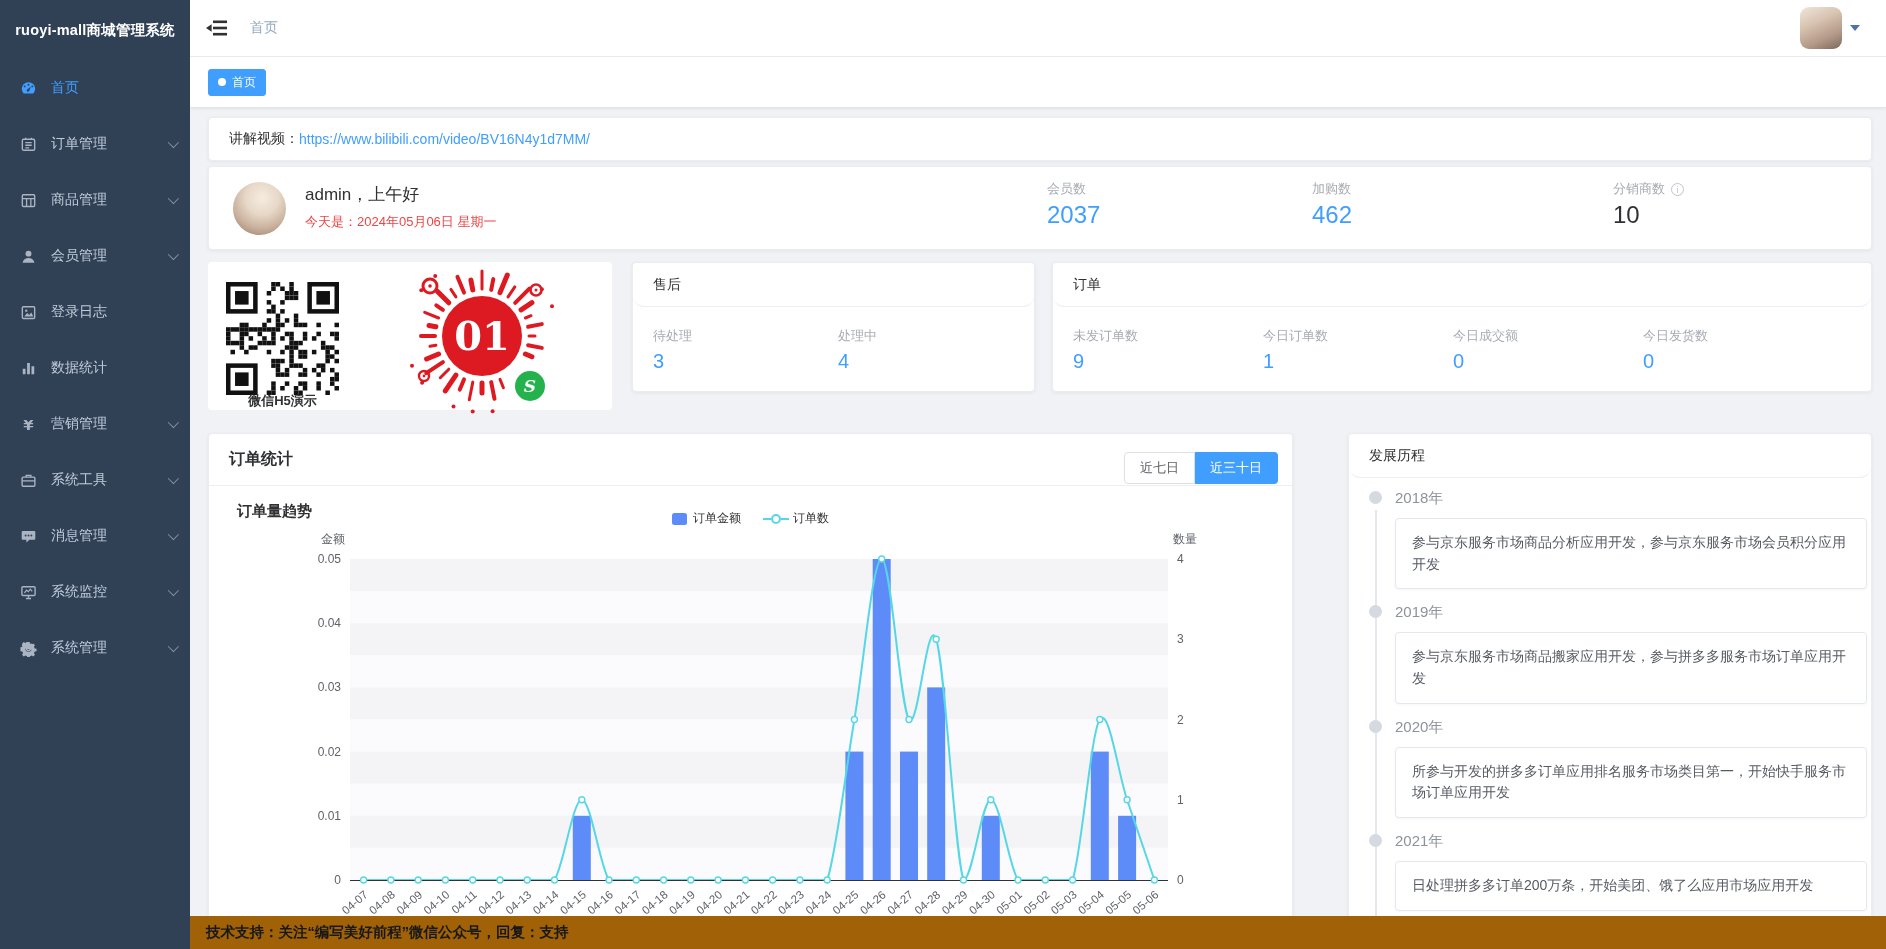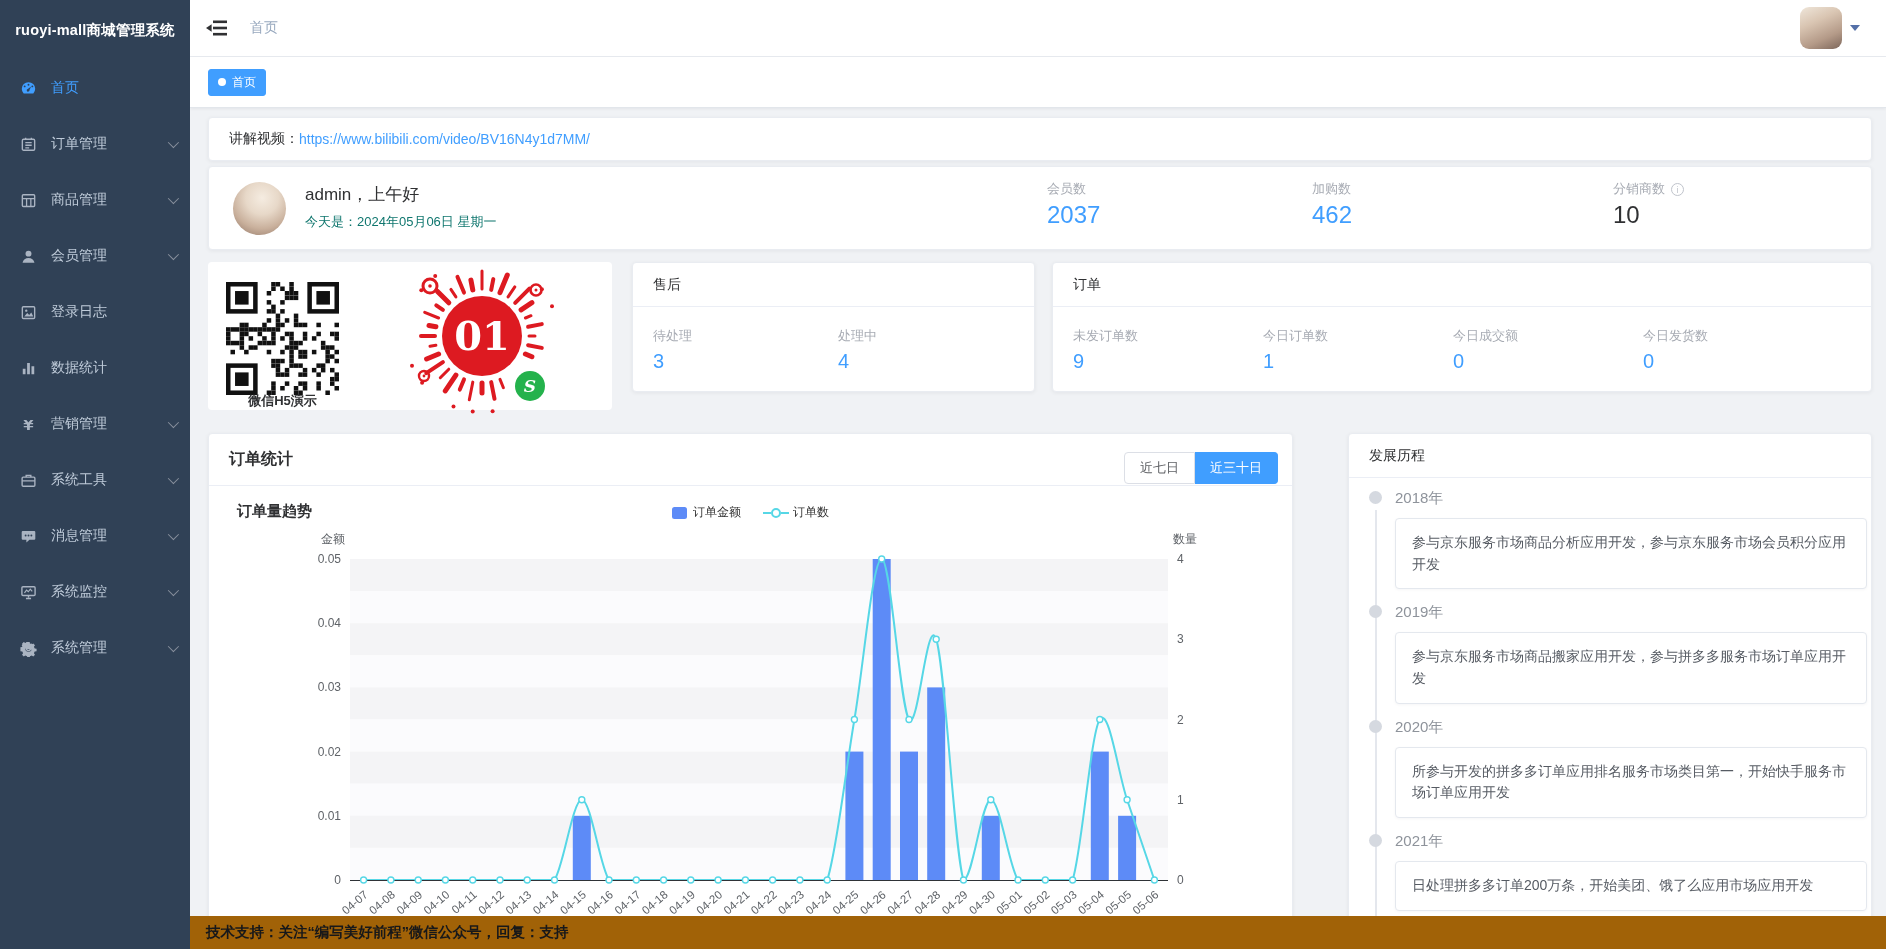--- a/index.html
+++ b/index.html
@@ -22,30 +22,30 @@
   .nav-right { margin-left:auto; margin-right:26px; display:flex; align-items:center; }
   .avatar-sq { width:42px; height:42px; border-radius:9px; background:linear-gradient(155deg,#efe6da 0%,#d9c5b2 35%,#b49a88 70%,#7c665a 100%); cursor:pointer; }
   .caret-down { width:0; height:0; border-left:5px solid transparent; border-right:5px solid transparent; border-top:6px solid #5470a8; margin-left:8px; cursor:pointer; }
 
   .tagsbar { position:absolute; left:190px; top:57px; width:1696px; height:51px; background:#fff; border-bottom:1px solid #e2e6eb; display:flex; align-items:center; box-shadow:0 1px 3px rgba(0,21,41,.06); }
   .tag { margin-left:18px; height:27px; background:#409eff; border:1px solid #409eff; color:#fff; font-size:12px; display:inline-flex; align-items:center; padding:0 9px; border-radius:3px; cursor:pointer; }
   .tag .dot { width:8px; height:8px; border-radius:50%; background:#fff; margin-right:6px; }
 
   
   .card { position:absolute; background:#fff; border:1px solid #e9ecf1; border-radius:4px; box-shadow:0 1px 4px rgba(0,21,41,.06); }
-  .card-hd { height:44px; display:flex; align-items:center; padding:0 20px; border-bottom:1px solid #ebeef5; font-size:14px; color:#303133; }
+  .card-hd { height:44px; display:flex; align-items:center; padding:0 20px; border-bottom:1px solid #ebeef5; font-size:14px; color:#303133;border-radius:11px; }
 
   .banner-card { left:208px; top:117px; width:1664px; height:44px; display:flex; align-items:center; padding:0 20px; font-size:14px; }
   .banner-card a { color:#409eff; text-decoration:none; cursor:pointer; }
 
   .greet-card { left:208px; top:166px; width:1664px; height:84px; }
   .greet-ava { position:absolute; left:24px; top:15px; width:53px; height:53px; border-radius:50%;
     background:radial-gradient(circle at 55% 30%,#f5ece1 0%,#e7d8c8 35%,#c9b09c 65%,#8d7262 100%); }
   .greet-name { position:absolute; left:96px; top:16px; font-size:17px; color:#303133; }
-  .greet-date { position:absolute; left:96px; top:46px; font-size:13px; color:#0f766e; }
+  .greet-date { position:absolute; left:96px; top:46px; font-size:13px; color:#ef4444; }
   .gstat { position:absolute; top:13px; }
   .gstat .lb { font-size:13px; color:#a7abb3; display:flex; align-items:center; }
   .gstat .vl { font-size:24px; margin-top:3px; }
   .vl.blue { color:#409eff; } .vl.dark { color:#303133; }
   .info-i { display:inline-block; width:13px; height:13px; border:1px solid #c0c4cc; border-radius:50%; color:#c0c4cc; font-size:9px; line-height:12px; text-align:center; margin-left:6px; font-style:normal; }
 
   .qr-panel { left:208px; top:262px; width:404px; height:148px; background:#fff; position:absolute; border-radius:4px; }
   .qr1 { position:absolute; left:18px; top:20px; }
   .qr1-label { position:absolute; left:18px; top:130px; width:113px; text-align:center; font-size:13px; font-weight:bold; color:#303133; }
   .qr2 { position:absolute; left:200px; top:2px; }
@@ -64,21 +64,21 @@
   .chart-card { left:208px; top:433px; width:1085px; height:516px; overflow:hidden; }
   .chart-hd { height:52px; display:flex; align-items:center; padding:0 14px 0 20px; border-bottom:1px solid #ebeef5; }
   .chart-title { font-size:16px; font-weight:bold; color:#303133; }
   .range-group { margin-left:auto; display:flex;margin-top:16px; }
   .rbtn { height:32px; padding:0 15px; font-size:13px; display:flex; align-items:center; cursor:pointer; border:1px solid #dcdfe6; background:#fff; color:#606266; }
   .rbtn:first-child { border-radius:4px 0 0 4px; }
   .rbtn:last-child { border-radius:0 4px 4px 0; border-left:none; }
   .rbtn.active { background:#409eff; border-color:#409eff; color:#fff; }
   .chart-subrow { position:relative; height:40px; margin-top:6px; }
   .chart-subtitle { position:absolute; left:28px; top:10px; font-size:15px; font-weight:bold; color:#303133; }
-  .legend { position:absolute; left:0; right:0; top:12px; display:flex; justify-content:center; gap:22px; }
+  .legend { position:absolute; left:0; right:0; top:18px; display:flex; justify-content:center; gap:22px; }
   .legend-item { display:flex; align-items:center; font-size:12px; color:#333; cursor:pointer; }
   .legend-item .sq { width:15px; height:12px; border-radius:2.5px; margin-right:6px; }
   .legend-item svg { margin-right:4px; }
 
   
   .tl-card { left:1348px; top:433px; width:524px; height:516px; overflow:hidden; }
   .tl-wrap { position:relative; padding:10px 4px 0 46px; }
   .tl-line { position:absolute; left:26px; top:32px; width:2px; height:430px; background:#e4e7ed; }
   .tl-item { position:relative; margin-bottom:13px; }
   .tl-item .tl-dot { position:absolute; left:-26px; top:3px; width:13px; height:13px; border-radius:50%; background:#d5d9e0; }

